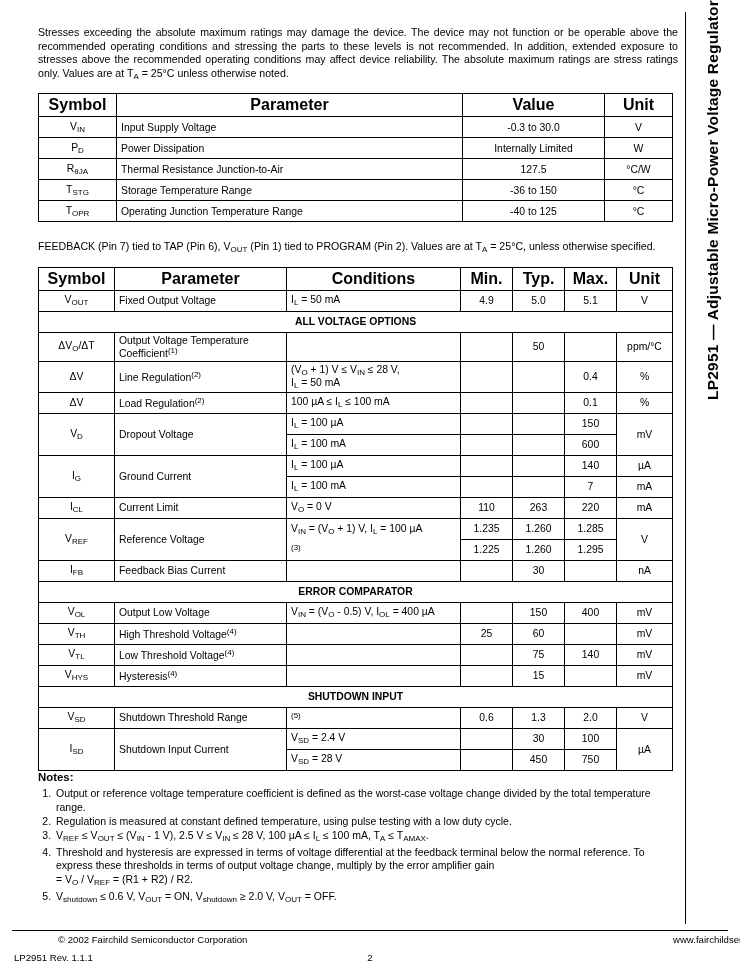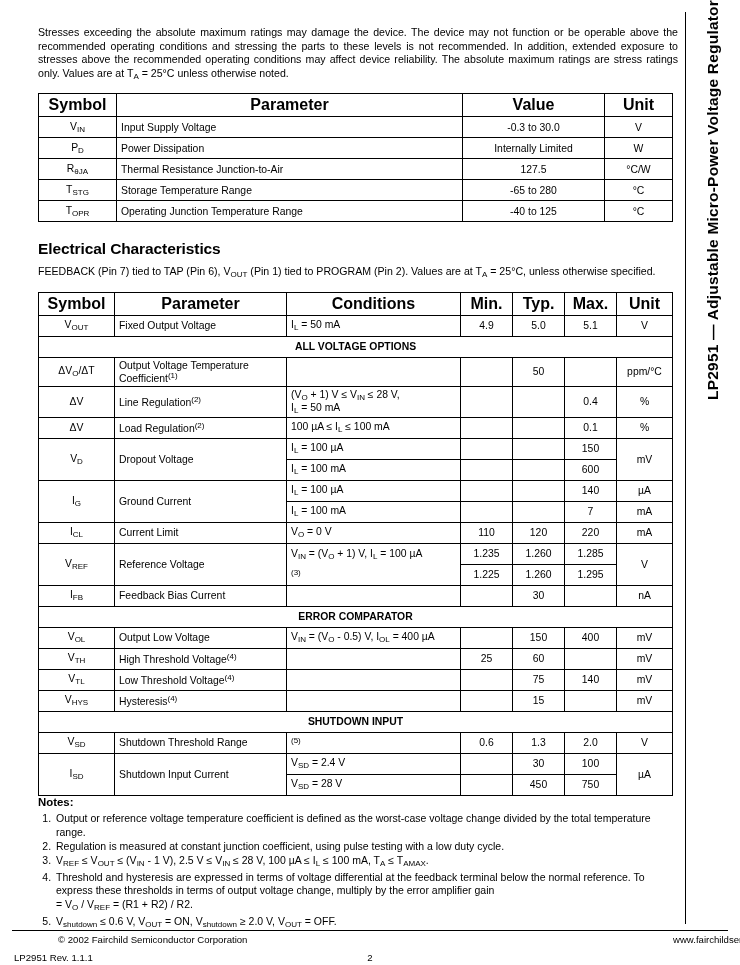--- a/index.html
+++ b/index.html
@@ -182,35 +182,34 @@
         </tr>
         <tr>
           <td class="sym">R<sub>θJA</sub></td>
           <td class="l">Thermal Resistance Junction-to-Air</td>
           <td class="c">127.5</td>
           <td class="c">°C/W</td>
         </tr>
         <tr>
           <td class="sym">T<sub>STG</sub></td>
           <td class="l">Storage Temperature Range</td>
-          <td class="c">-65 to 280</td>
+          <td class="c">-36 to 150</td>
           <td class="c">°C</td>
         </tr>
         <tr>
           <td class="sym">T<sub>OPR</sub></td>
           <td class="l">Operating Junction Temperature Range</td>
           <td class="c">-40 to 125</td>
           <td class="c">°C</td>
         </tr>
       </tbody>
     </table>
 
     <div class="spacer"></div>
 
-    <h2 class="sec">Electrical Characteristics</h2>
     <p class="intro">FEEDBACK (Pin 7) tied to TAP (Pin 6), V<sub>OUT</sub> (Pin 1) tied to PROGRAM (Pin 2). Values are at T<sub>A</sub> = 25°C, unless otherwise specified.</p>
 
     <table class="dt">
       <colgroup>
         <col style="width:76px">
           <col style="width:172px">
           <col style="width:174px">
         <col style="width:52px">
           <col style="width:52px">
           <col style="width:52px">
@@ -302,21 +301,21 @@
           <td class="c"></td>
           <td class="c">7</td>
           <td class="c">mA</td>
         </tr>
 
         <tr>
           <td class="sym">I<sub>CL</sub></td>
           <td class="l">Current Limit</td>
           <td class="l">V<sub>O</sub> = 0 V</td>
           <td class="c">110</td>
-          <td class="c">120</td>
+          <td class="c">263</td>
           <td class="c">220</td>
           <td class="c">mA</td>
         </tr>
 
         <tr>
           <td class="sym" rowspan="2">V<sub>REF</sub></td>
           <td class="l" rowspan="2">Reference Voltage</td>
           <td class="l nb-b">V<sub>IN</sub> = (V<sub>O</sub> + 1) V, I<sub>L</sub> = 100 µA</td>
           <td class="c">1.235</td>
           <td class="c">1.260</td>
@@ -414,21 +413,21 @@
           <td class="c">750</td>
         </tr>
 
       </tbody>
     </table>
 
     <div class="notes">
       <div class="hd">Notes:</div>
       <ol>
         <li>Output or reference voltage temperature coefficient is defined as the worst-case voltage change divided by the total temperature range.</li>
-        <li>Regulation is measured at constant junction coefficient, using pulse testing with a low duty cycle.</li>
+        <li>Regulation is measured at constant defined temperature, using pulse testing with a low duty cycle.</li>
         <li>V<sub>REF</sub> ≤ V<sub>OUT</sub> ≤ (V<sub>IN</sub> - 1 V), 2.5 V ≤ V<sub>IN</sub> ≤ 28 V, 100 µA ≤ I<sub>L</sub> ≤ 100 mA, T<sub>A</sub> ≤ T<sub>AMAX</sub>.</li>
         <li>Threshold and hysteresis are expressed in terms of voltage differential at the feedback terminal below the normal reference. To express these thresholds in terms of output voltage change, multiply by the error amplifier gain<br>= V<sub>O</sub> / V<sub>REF</sub> = (R1 + R2) / R2.</li>
         <li>V<sub>shutdown</sub> ≤ 0.6 V, V<sub>OUT</sub> = ON, V<sub>shutdown</sub> ≥ 2.0 V, V<sub>OUT</sub> = OFF.</li>
       </ol>
     </div>
 
   </div>
 
   <div class="footer-rule"></div>
   <div class="footer">

